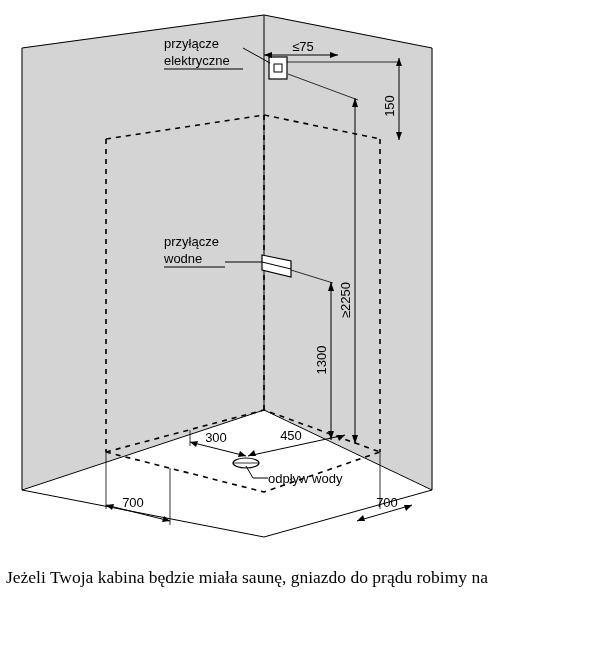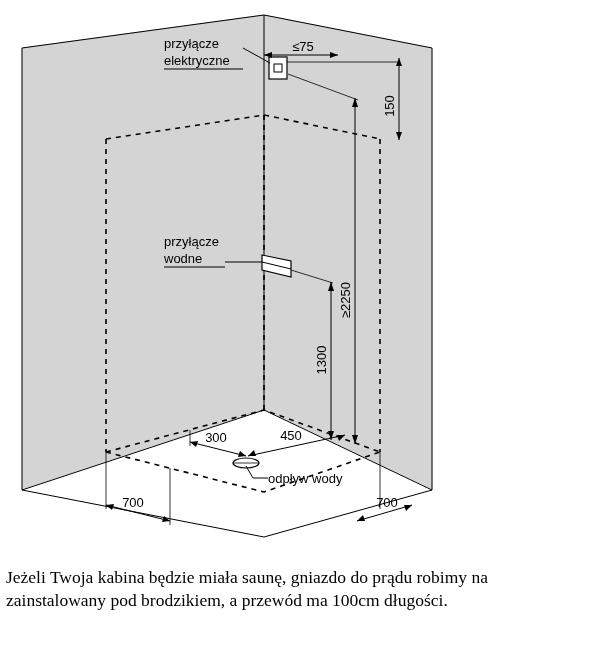--- a/index.html
+++ b/index.html
@@ -166,14 +166,13 @@
   <text class="note-label" x="164" y="263">wodne</text>
   <line x1="164" y1="267" x2="225" y2="267" stroke="#000000" stroke-width="1"></line>
 
   <text class="note-label" x="268" y="483">odpływ wody</text>
 
 </svg>
 </div>
 
 <div class="caption">
   <div>Jeżeli Twoja kabina będzie miała saunę, gniazdo do prądu robimy na</div>
-  <div>zainstalowany pod brodzikiem, a przewód ma 100cm długości.</div>
 </div>
 
 </body></html>

